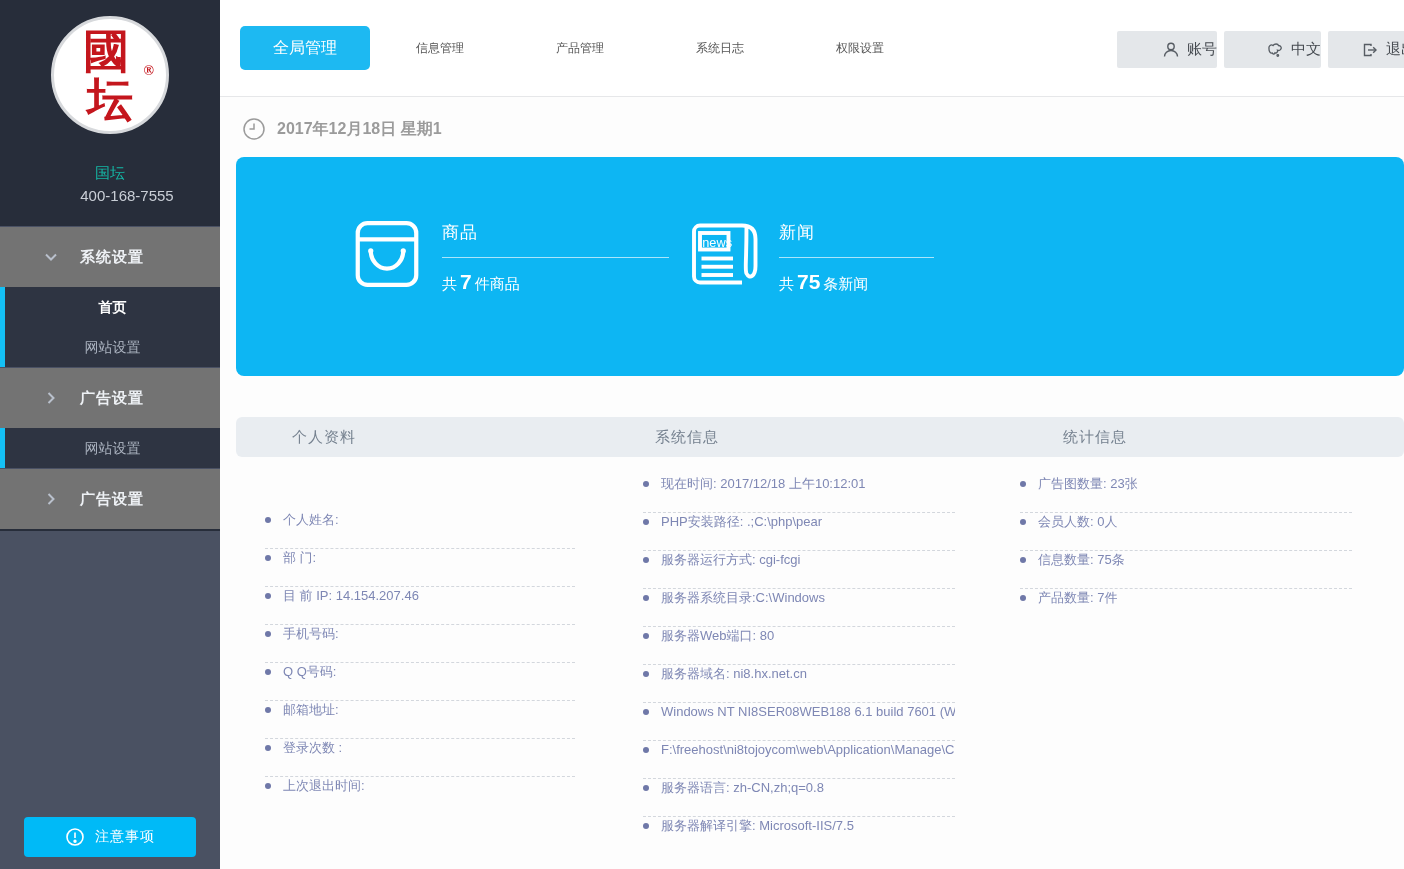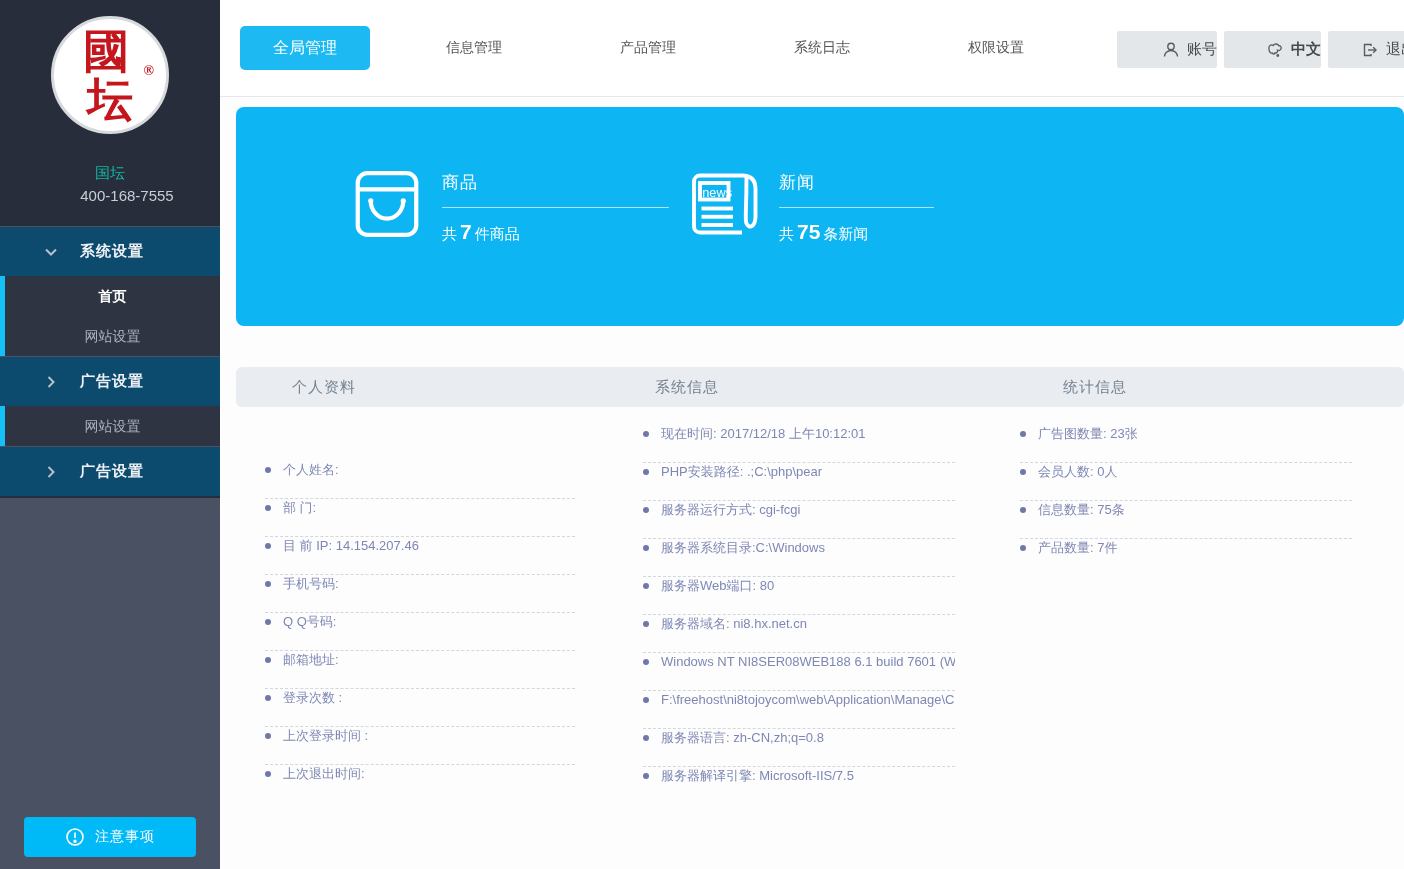--- a/index.html
+++ b/index.html
@@ -15,21 +15,21 @@
                  font-family:"Liberation Serif","DejaVu Serif",serif; color:#c4161d; }
   .logo-circle .ch1 { position:absolute; top:10px; left:50%; transform:translateX(-58%);
                       font-size:46px; font-weight:bold; line-height:1; }
   .logo-circle .ch2 { position:absolute; bottom:8px; left:50%; transform:translateX(-50%);
                       font-size:46px; font-weight:bold; line-height:1; }
   .logo-circle .reg { position:absolute; top:44px; right:12px; font-size:14px; font-weight:bold; }
   .brand-name  { color:#14b8a6; font-size:15px; margin-top:30px; }
   .brand-phone { color:#c9ced6; font-size:15px; margin-top:4px;padding-left:34px; }
 
   .menu { background:#272d3a; }
-  .m-header { height:50px; display:flex; align-items:center; background:#0c4a6e;
+  .m-header { height:61px; display:flex; align-items:center; background:#737373;
               border-top:1px solid #4a5164; cursor:pointer; }
   .m-header .chev { width:14px; height:14px; margin-left:44px; color:#b9c0cc; }
   .m-header .m-label { color:#eef1f5; font-size:15px; font-weight:bold; margin-left:22px; letter-spacing:1px; }
   .m-subblock { background:#2e3442; border-left:5px solid #14c0f5; }
   .m-sub { height:40px; line-height:40px; text-align:center; color:#aab2bf;
            font-size:14px; cursor:pointer; }
   .m-sub.active { color:#fff; font-weight:bold; }
   .menu-end { height:2px; background:#272d3a; }
 
   .side-spacer { flex:1; }
@@ -41,26 +41,26 @@
   .btn-support { background:#22cb85; margin-bottom:12px; }
 
   
   .main { position:absolute; left:220px; top:0; width:1184px; height:869px; background:#fdfdfd; }
   .topbar { height:97px; background:#fff; border-bottom:1px solid #e6e7e9; position:relative;
             display:flex; align-items:center; }
   .tabs { display:flex; align-items:center; margin-left:20px; }
   .tab-active { width:130px; height:44px; background:#1db9f2; color:#fff; border:none;
                 border-radius:5px; font-size:16px; cursor:pointer; font-family:inherit; }
   .tab { width:140px; height:44px; background:transparent; border:none; color:#555;
-         font-size:14px; cursor:pointer; font-family:inherit;margin-left:34px; }
+         font-size:12px; cursor:pointer; font-family:inherit; }
   .top-actions { position:absolute; right:-12px; top:31px; display:flex; gap:7px; }
   .top-actions button { height:37px; background:#e4e7ea; border:none; border-radius:2px;
                         color:#454a50; font-size:15px; display:flex; align-items:center;
                         justify-content:flex-end; gap:7px; cursor:pointer; font-family:inherit; }
-  .btn-account { width:100px; } .btn-lang { width:97px;font-weight:bold; } .btn-logout { width:88px; }
+  .btn-account { width:100px; } .btn-lang { width:97px; } .btn-logout { width:88px; }
   .top-actions svg { width:18px; height:18px; color:#565c63; }
 
   .content { margin-left:16px; width:1168px; }
   .date-row { margin-top:14px; height:36px; display:flex; align-items:center; gap:11px;
               padding-left:6px; }
   .date-row svg { width:24px; height:24px; color:#9b9b9b; }
   .date-text { color:#9b9b9b; font-size:16px; font-weight:bold; }
 
   .banner { margin-top:10px; height:219px; background:#0db6f3; border-radius:8px; position:relative; }
   .stat { position:absolute; top:58px; display:flex; }
@@ -180,20 +180,27 @@
             <line x1="7" y1="9" x2="15" y2="9"></line>
             <polyline points="12.2,6.2 15,9 12.2,11.8"></polyline>
         </svg>
         <span>退出</span>
       </button>
     </div>
   </div>
 
   <div class="content">
 
+    <div class="date-row">
+      <svg viewBox="0 0 24 24" fill="none" stroke="currentColor" stroke-width="1.5">
+        <circle cx="12" cy="12" r="10"></circle>
+          <polyline points="12,6.5 12,12 7.5,12"></polyline>
+      </svg>
+      <span class="date-text">2017年12月18日 星期1</span>
+    </div>
 
     <div class="banner">
       <div class="stat stat-1">
         <svg class="s-icon" viewBox="0 0 48 48" fill="none" stroke="currentColor" stroke-width="2.6">
           <rect x="6" y="5" width="36" height="38" rx="6"></rect>
             <line x1="6" y1="15" x2="42" y2="15"></line>
           <path d="M14,22 a10,11 0 0 0 20,0"></path>
             <circle cx="14" cy="22" r="1.6" fill="currentColor" stroke="none"></circle>
             <circle cx="34" cy="22" r="1.6" fill="currentColor" stroke="none"></circle>
         </svg>
@@ -252,24 +259,20 @@
         <li class="item">
             <span class="dot"></span>
             <span class="itxt">邮箱地址:</span>
           </li>
         <li class="item">
             <span class="dot"></span>
             <span class="itxt">登录次数 :</span>
           </li>
         <li class="item">
             <span class="dot"></span>
-            <span class="itxt">上次登录时间 :</span>
-          </li>
-        <li class="item">
-            <span class="dot"></span>
             <span class="itxt">上次退出时间:</span>
           </li>
       </ul>
       <ul class="col col-2">
         <li class="item">
             <span class="dot"></span>
             <span class="itxt">现在时间: 2017/12/18 上午10:12:01</span>
           </li>
         <li class="item">
             <span class="dot"></span>

